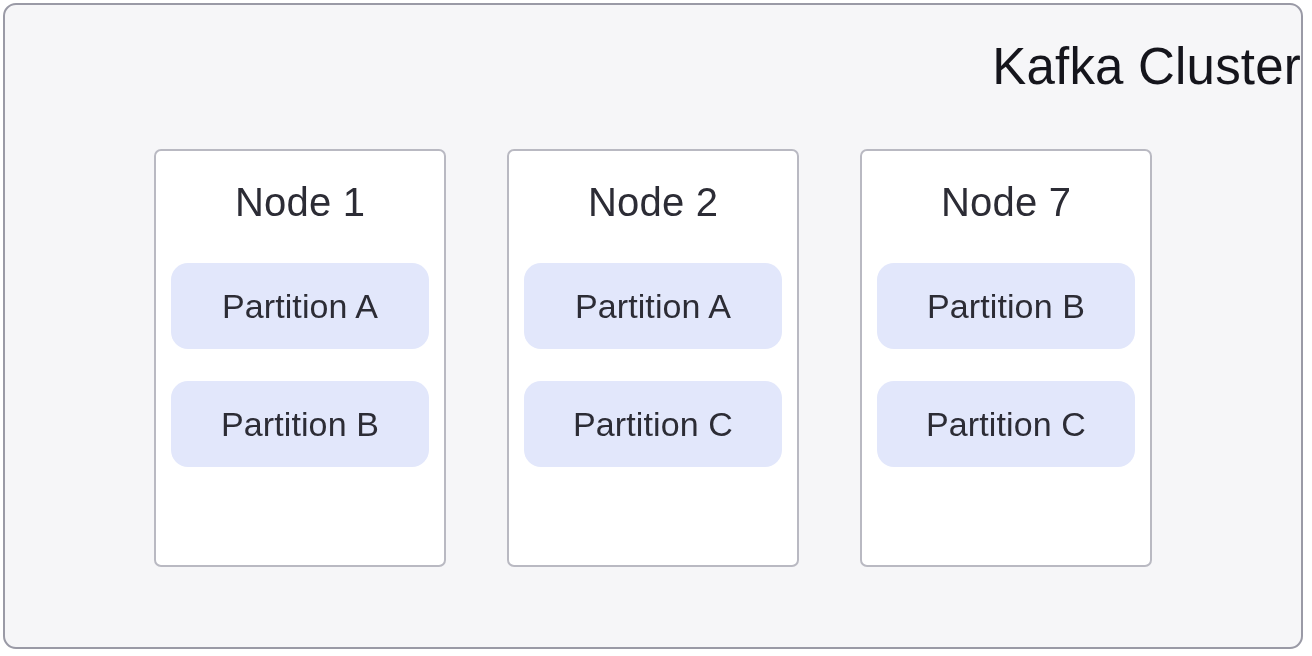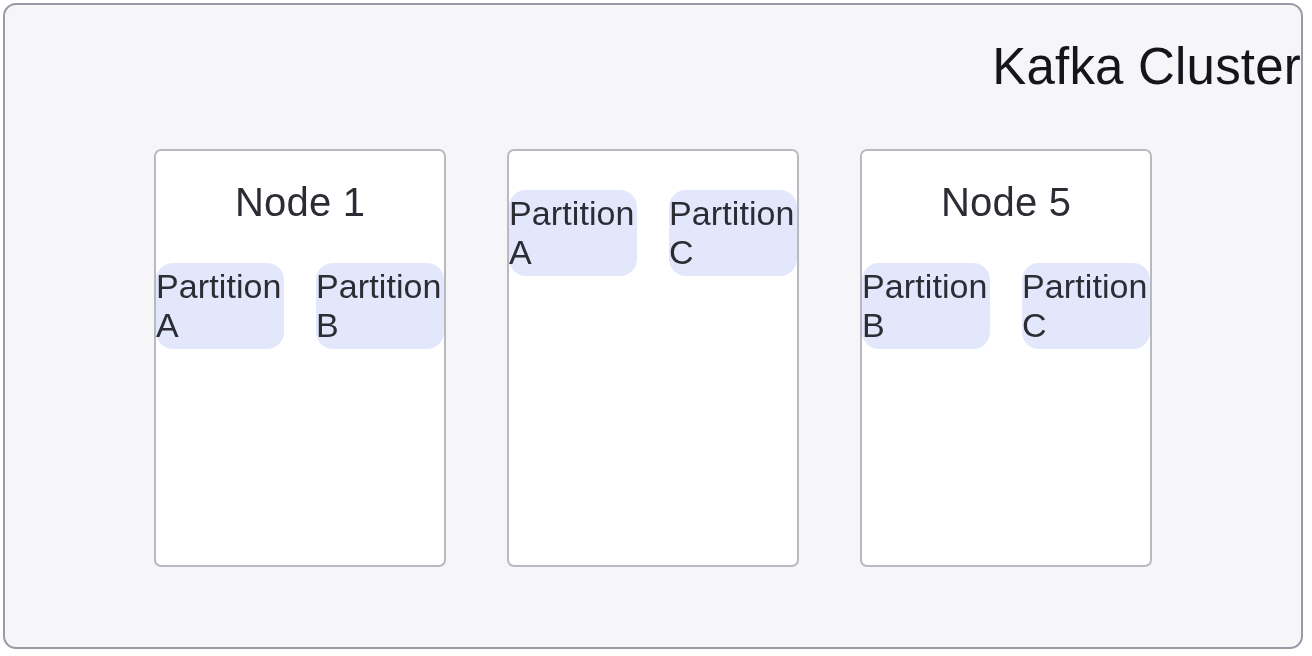--- a/index.html
+++ b/index.html
@@ -64,21 +64,21 @@
     font-weight: 400;
     line-height: 1.1;
     color: #2c2c35;
     letter-spacing: 0.2px;
   }
 
   .partition-list {
     margin-top: 39px;
     width: 100%;
     display: flex;
-    flex-direction: row;
+    flex-direction: column;
     align-items: center;
     gap: 32px;
   }
 
   .partition-pill {
     box-sizing: border-box;
     width: 258px;
     height: 86px;
     background: #e2e7fb;
     border-radius: 17px;
@@ -102,28 +102,29 @@
 
     <div class="node-card">
       <div class="node-title">Node 1</div>
       <div class="partition-list">
         <div class="partition-pill">Partition A</div>
         <div class="partition-pill">Partition B</div>
       </div>
     </div>
 
     <div class="node-card">
+      <div class="node-title">Node 2</div>
       <div class="partition-list">
         <div class="partition-pill">Partition A</div>
         <div class="partition-pill">Partition C</div>
       </div>
     </div>
 
     <div class="node-card">
-      <div class="node-title">Node 5</div>
+      <div class="node-title">Node 7</div>
       <div class="partition-list">
         <div class="partition-pill">Partition B</div>
         <div class="partition-pill">Partition C</div>
       </div>
     </div>
 
   </div>
 </div>
 
 </body></html>

